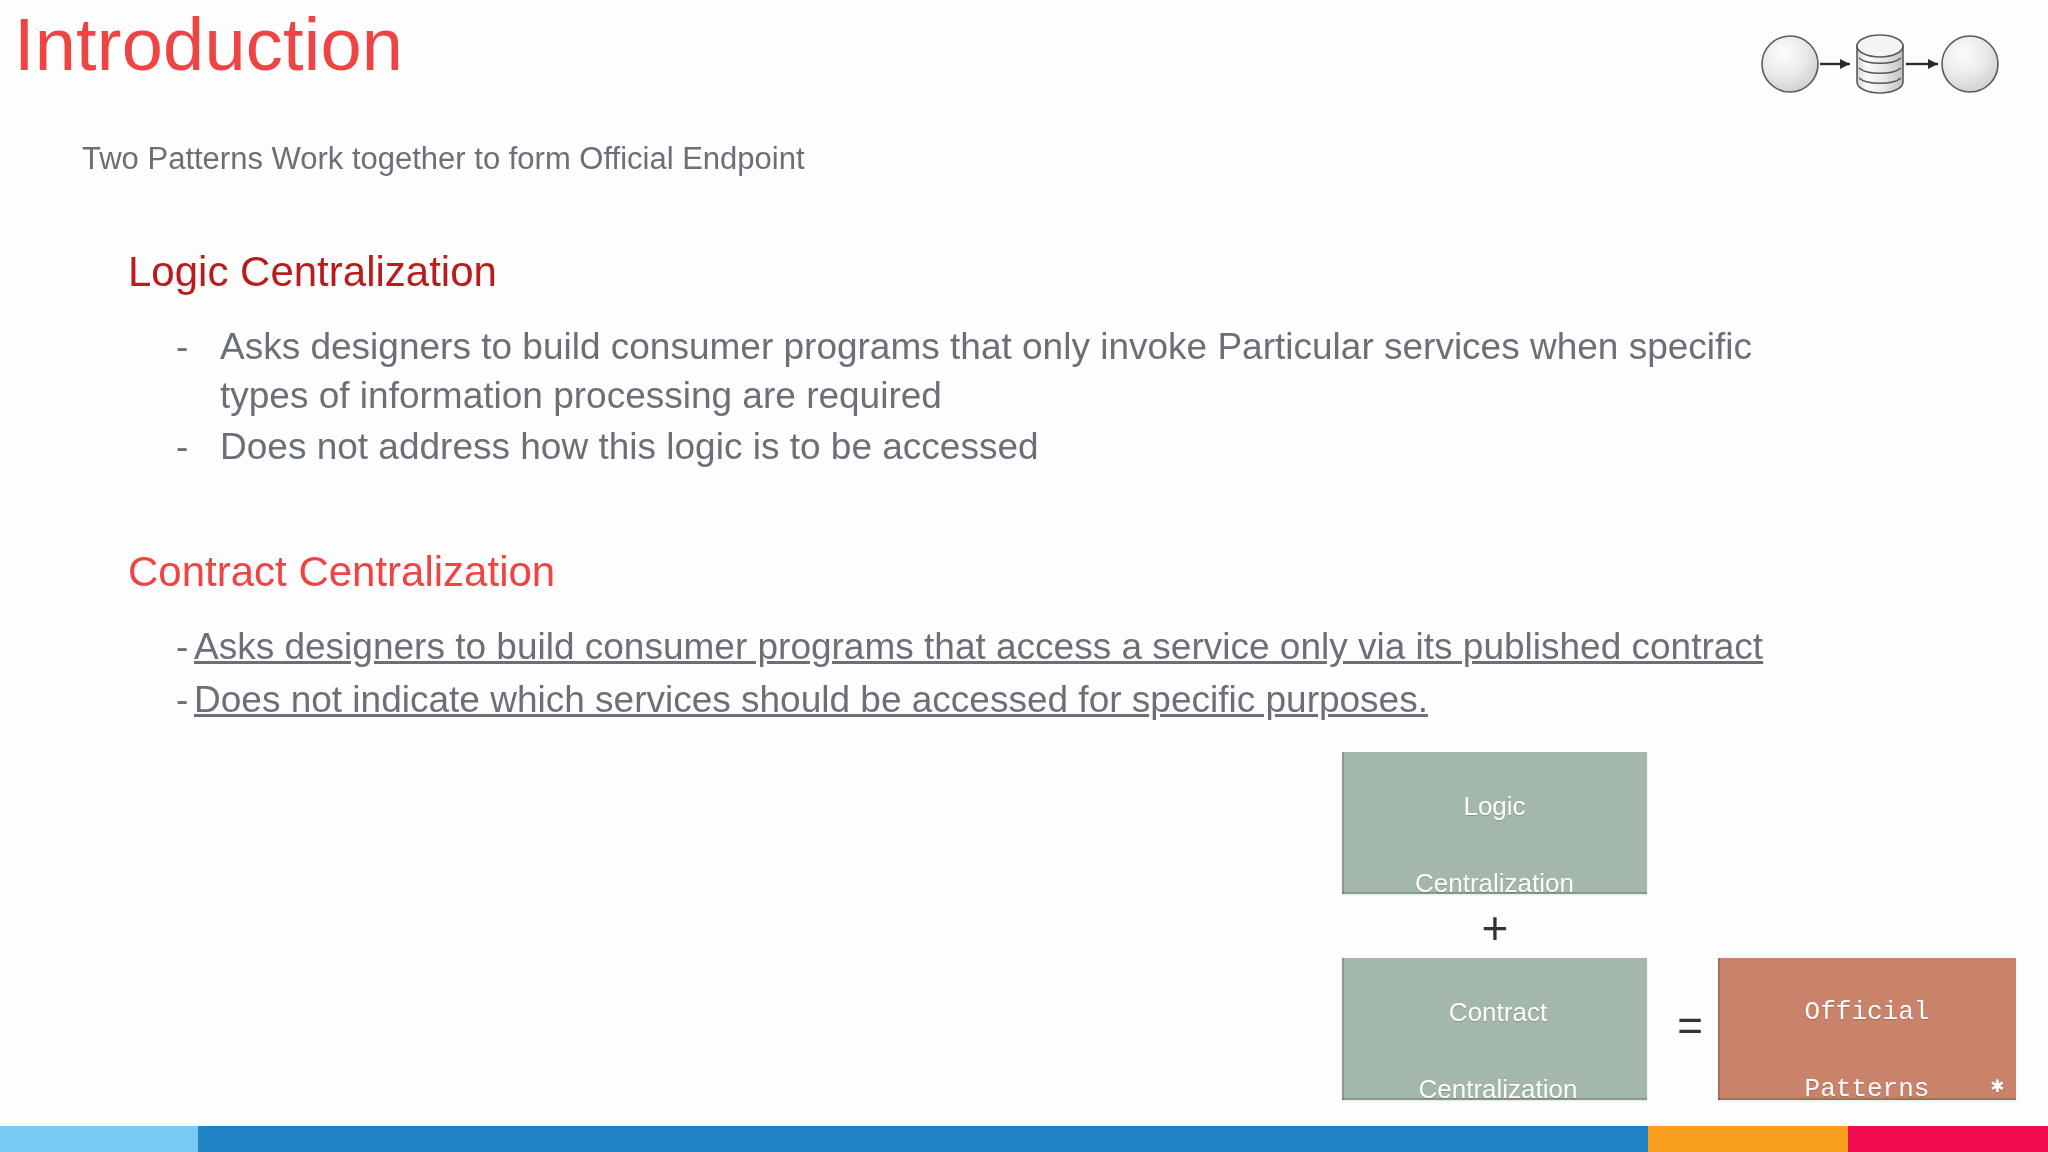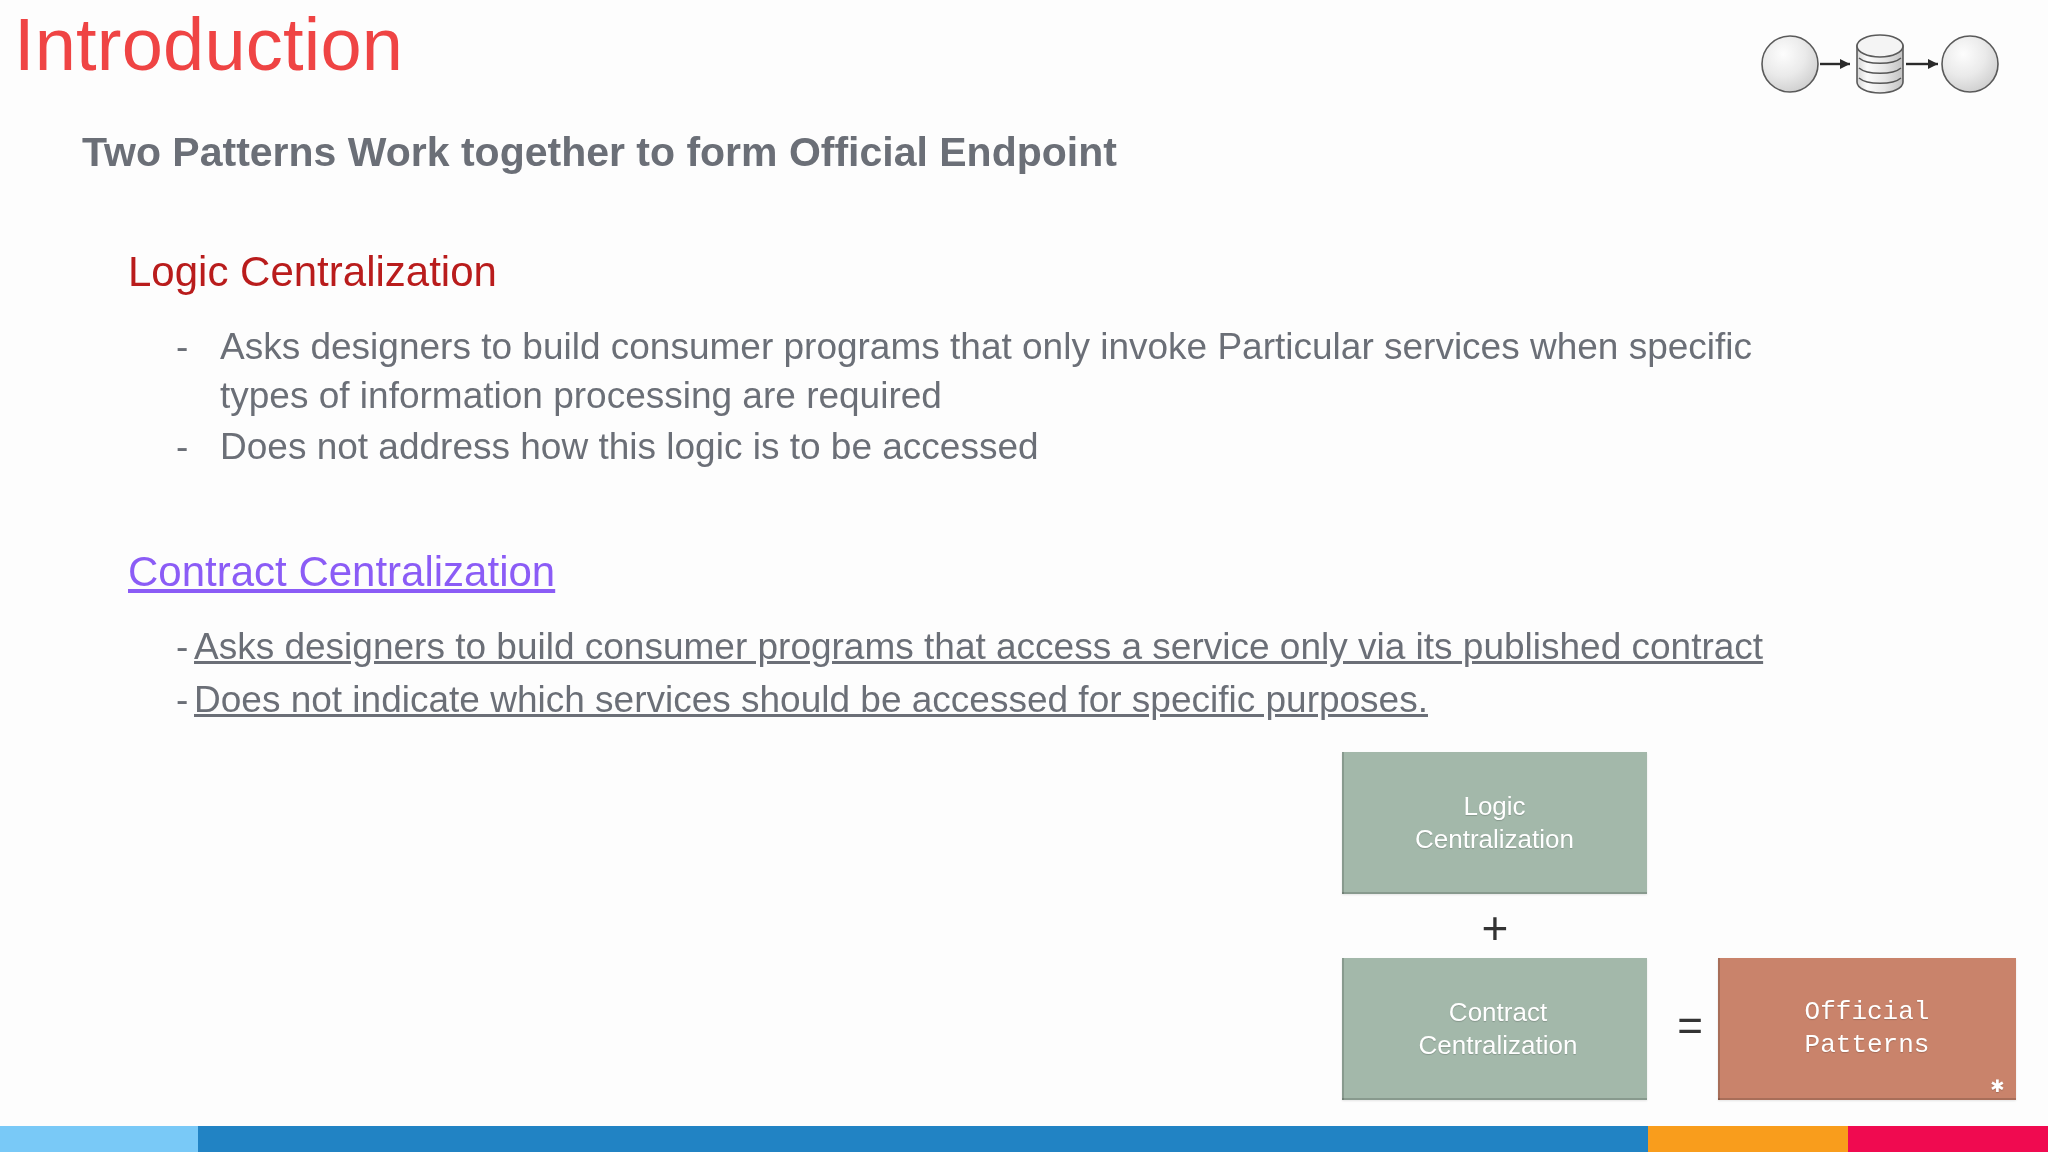--- a/index.html
+++ b/index.html
@@ -38,26 +38,25 @@
     right: 18px;
     top: 22px;
     width: 270px;
     height: 84px;
   }
 
   
   #subtitle {
     position: absolute;
     left: 82px;
-    top: 128px;
-    font-size: 41px;
+    top: 140px;
+    font-size: 31px;
     line-height: 1.2;
     color: #6b6f77;
     white-space: nowrap;
-    font-weight: bold;
   }
 
   
   .section-heading {
     position: absolute;
     font-size: 42px;
     line-height: 1.15;
     color: #2c6493;
     white-space: nowrap;
   }
@@ -129,21 +128,21 @@
 
   #box-logic {
     left: 12px;  top: 8px;  width: 305px; height: 142px;
   }
   #box-contract {
     left: 12px;  top: 214px; width: 305px; height: 142px; padding-left: 7px;
   }
   #box-endpoint {
     left: 388px; top: 214px; width: 298px; height: 142px;
   }
-  .eq-line { display: block; }
+  .eq-line { display: block; margin-top: 44px; }
 
   .eq-operator {
     position: absolute;
     color: #333333;
     font-weight: 400;
     text-align: center;
   }
   #operator-plus {
     left: 120px; top: 156px; width: 90px;
     font-size: 46px; line-height: 56px;
@@ -221,21 +220,21 @@
     <div class="bullet-row">
       <span class="bullet-dash">-</span>
       <span class="bullet-text">Asks designers to build consumer programs that only invoke Particular services when specific types of information processing are required</span>
     </div>
     <div class="bullet-row">
       <span class="bullet-dash">-</span>
       <span class="bullet-text">Does not address how this logic is to be accessed</span>
     </div>
   </div>
 
-  <div id="heading-contract" class="section-heading" style="color: #8b5cf6; text-decoration: underline;">Contract Centralization</div>
+  <div id="heading-contract" class="section-heading" style="color: #ef4444;">Contract Centralization</div>
 
   <div id="bullets-contract" class="bullets" style="color: rgb(107, 111, 119);">
     <div class="bullet-row">
       <span class="bullet-dash">-</span>
       <span class="bullet-text">Asks designers to build consumer programs that access a service only via its published contract</span>
     </div>
     <div class="bullet-row">
       <span class="bullet-dash">-</span>
       <span class="bullet-text">Does not indicate which services should be accessed for specific purposes.</span>
     </div>

